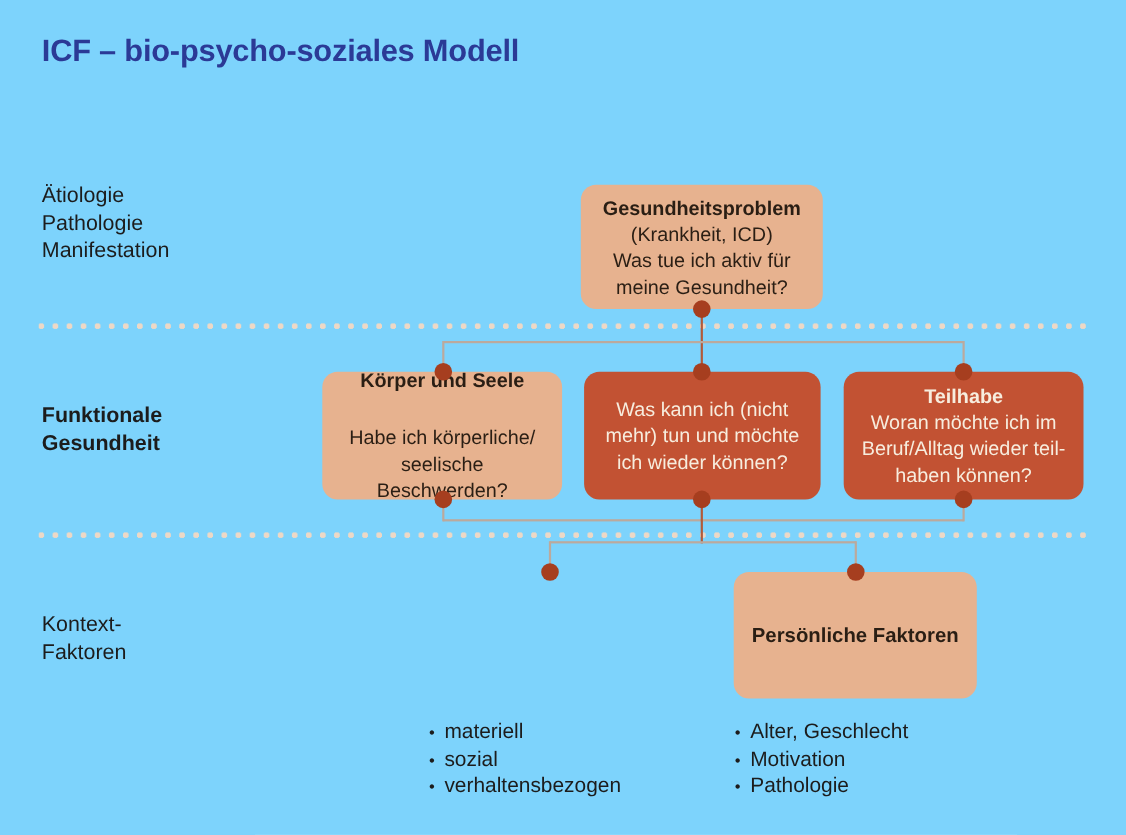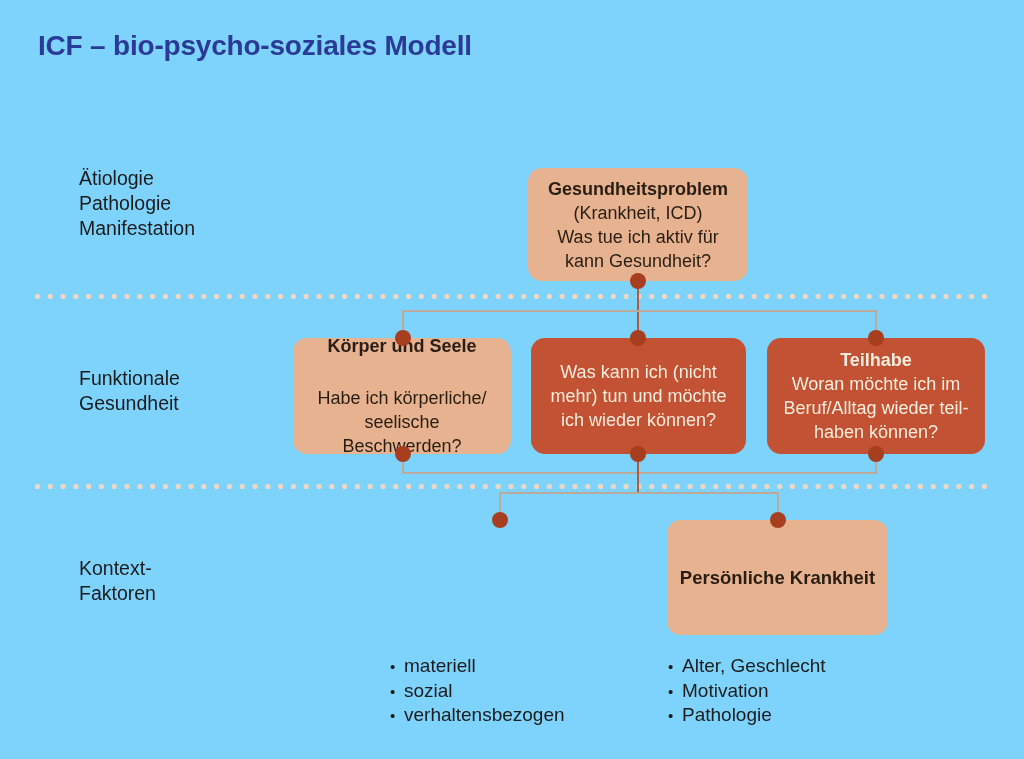--- a/index.html
+++ b/index.html
@@ -20,24 +20,23 @@
     color: #2B3A96;
     letter-spacing: -0.2px;
   }
   .row-label {
     position: absolute;
     left: 38px;
     font-size: 19.5px;
     line-height: 25px;
     color: #1c1c1c;
     white-space: pre-line;
-    margin-left: 41px;
   }
   .row-label.l1 { top: 166px; }
-  .row-label.l2 { top: 366px; }
+  .row-label.l2 { top: 366px; font-weight: bold; }
   .row-label.l3 { top: 556px; }
 
   .dotted {
     position: absolute;
     left: 35px;
     width: 956px;
     height: 5px;
     background-image: radial-gradient(circle at 2.5px 2.5px, #EDD8C6 2.5px, rgba(0,0,0,0) 3px);
     background-size: 12.8px 5px;
     background-repeat: repeat-x;
@@ -117,21 +116,21 @@
   <div class="line h" style="left:403px; top:472px; width:473px;"></div>
   <div class="line v rust" style="left:637px; top:454px; height:40px;"></div>
   <div class="line h" style="left:500px; top:492px; width:278px;"></div>
   <div class="line v" style="left:499px; top:492px; height:28px;"></div>
   <div class="line v" style="left:777px; top:492px; height:28px;"></div>
 
   <div class="box light b-top">
     <div class="box-title">Gesundheitsproblem</div>
     <div class="box-body">(Krankheit, ICD)
 Was tue ich aktiv für
-kann Gesundheit?</div>
+meine Gesundheit?</div>
   </div>
 
   <div class="box light b-ml">
     <div class="box-title">Körper und Seele</div>
     <div class="box-body">Habe ich körperliche/
 seelische Beschwerden?</div>
   </div>
 
   <div class="box dark b-mc">
     <div class="box-body">Was kann ich (nicht
@@ -141,21 +140,21 @@
 
   <div class="box dark b-mr">
     <div class="box-title">Teilhabe</div>
     <div class="box-body">Woran möchte ich im
 Beruf/Alltag wieder teil-
 haben können?</div>
   </div>
 
 
   <div class="box light big-title b-br">
-    <div class="box-title">Persönliche Krankheit</div>
+    <div class="box-title">Persönliche Faktoren</div>
   </div>
 
   <div class="node" style="left:638px; top:281px;"></div>
   <div class="node" style="left:403px; top:338px;"></div>
   <div class="node" style="left:638px; top:338px;"></div>
   <div class="node" style="left:876px; top:338px;"></div>
   <div class="node" style="left:403px; top:454px;"></div>
   <div class="node" style="left:638px; top:454px;"></div>
   <div class="node" style="left:876px; top:454px;"></div>
   <div class="node" style="left:500px; top:520px;"></div>

